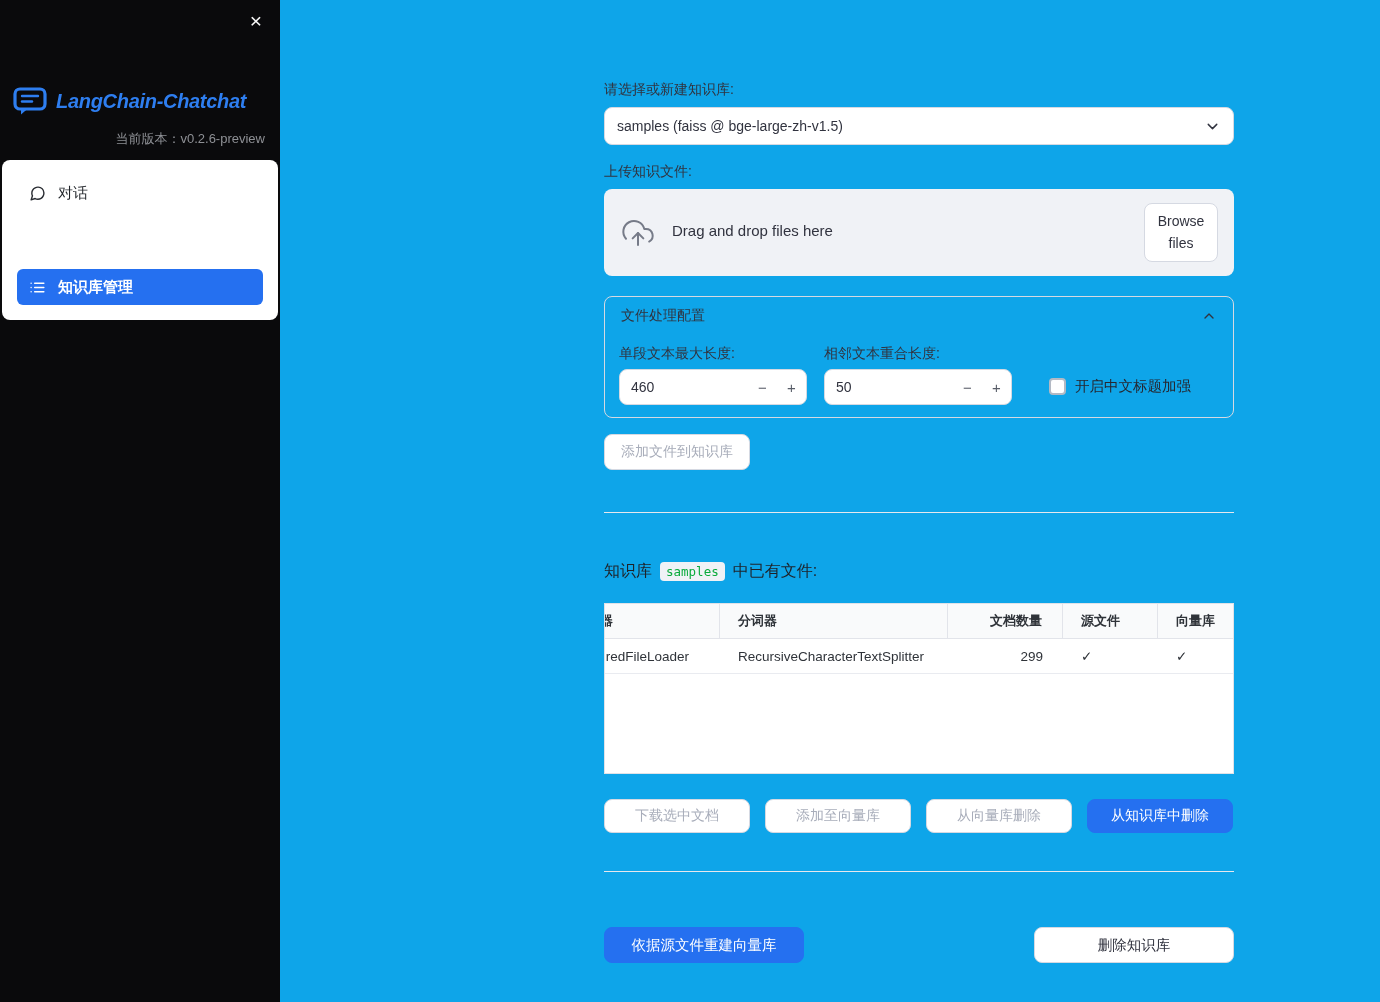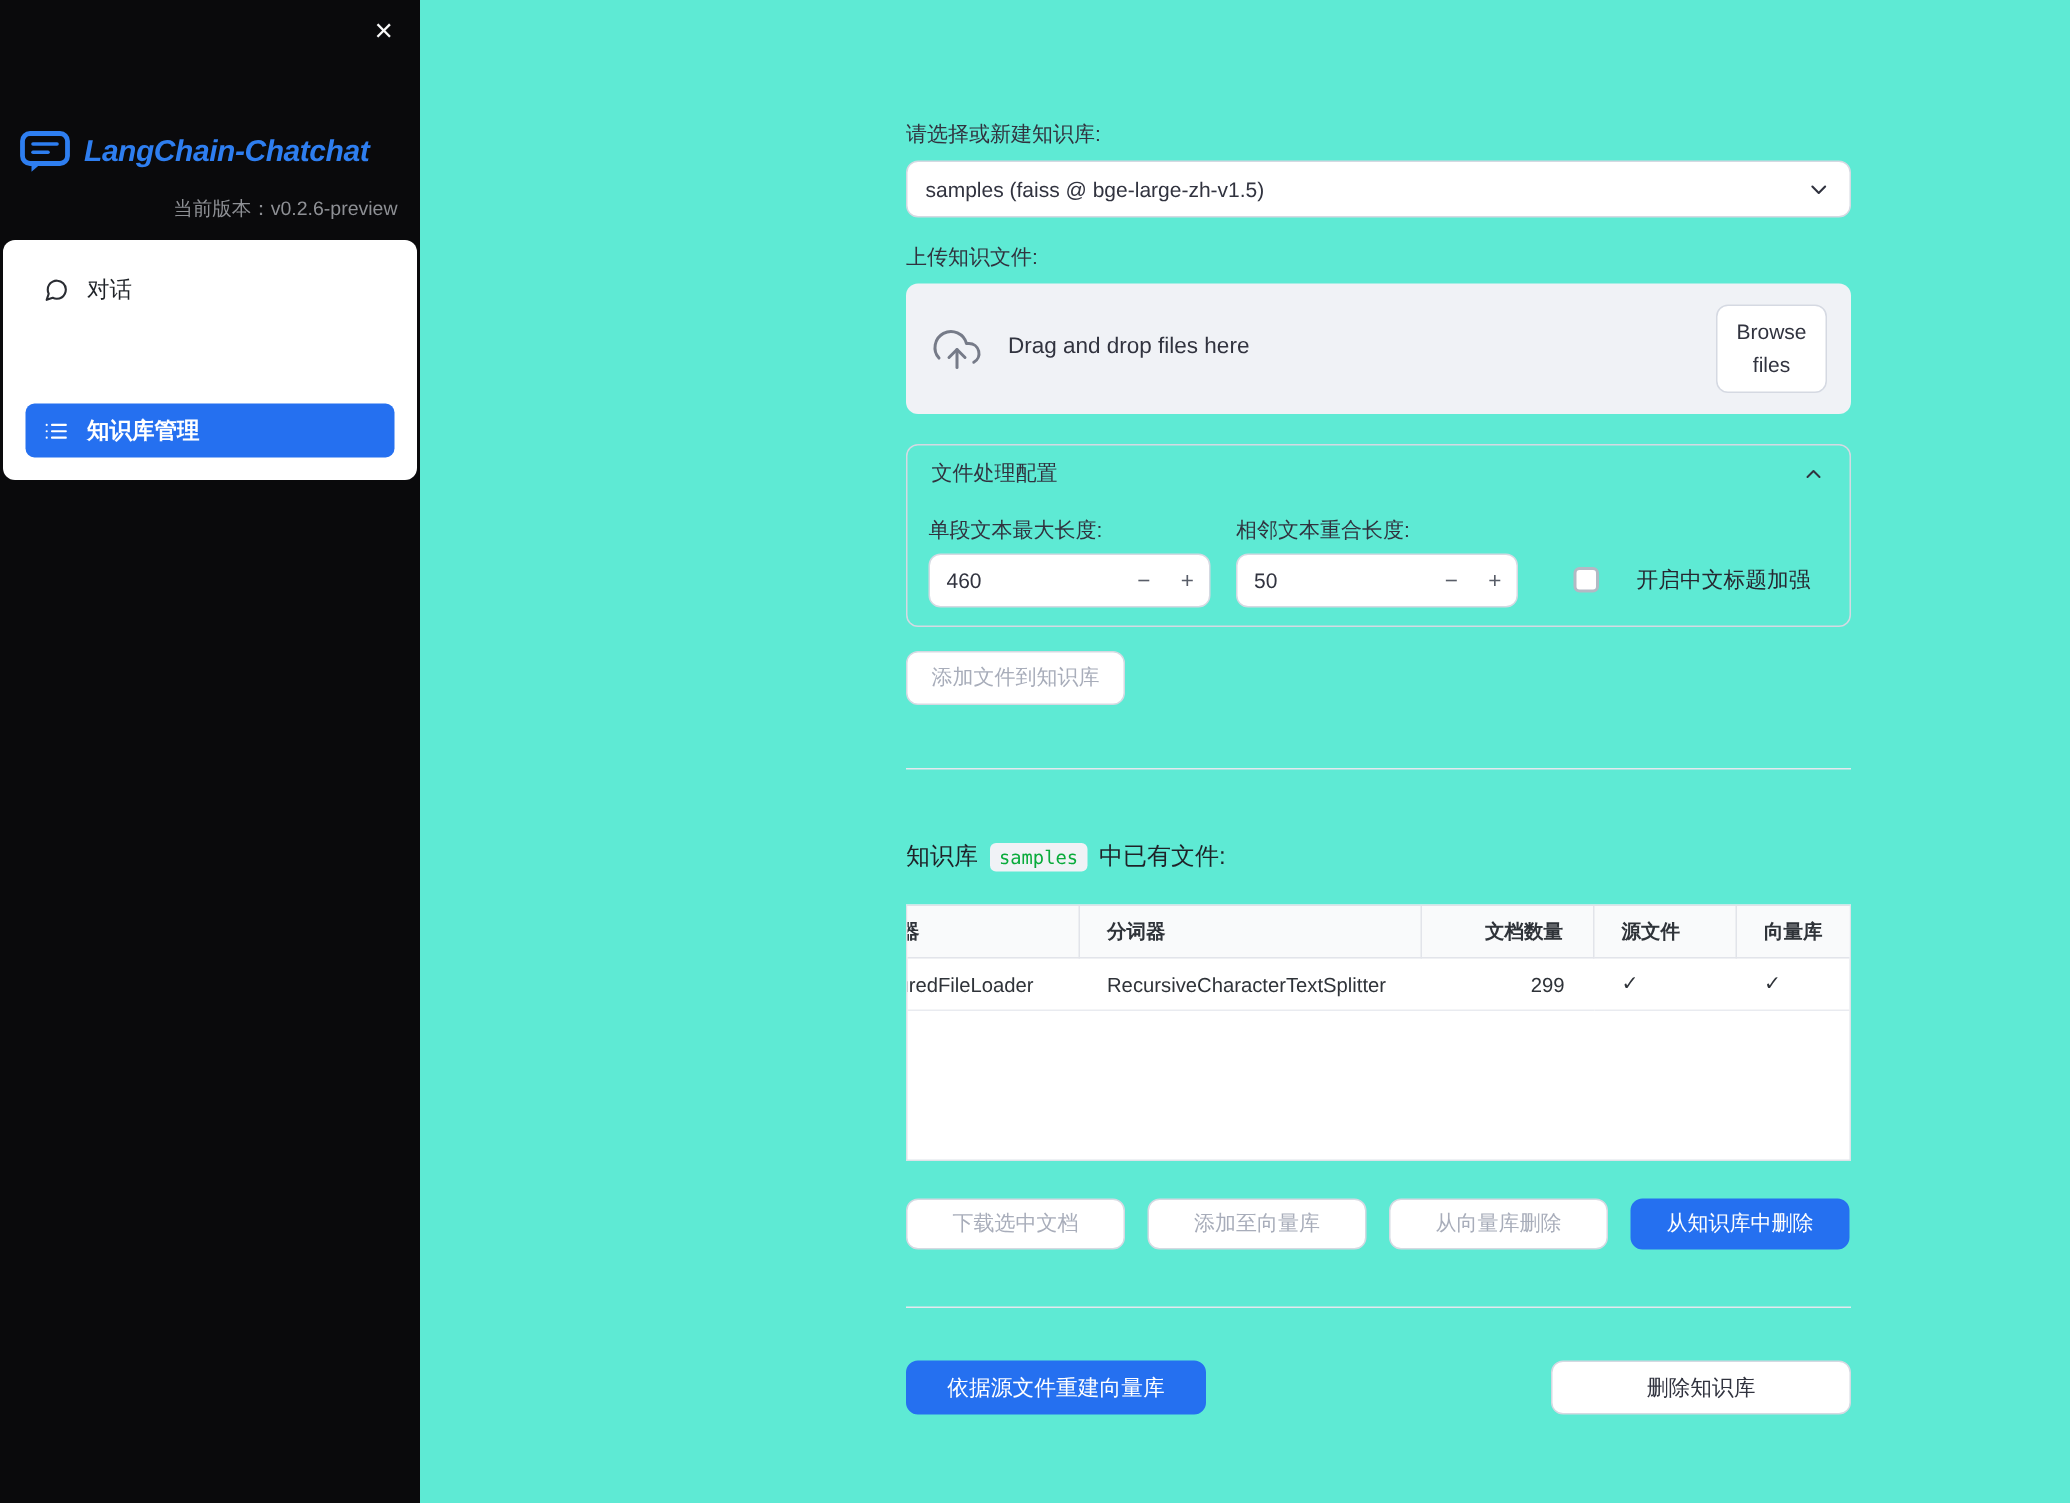--- a/index.html
+++ b/index.html
@@ -42,21 +42,21 @@
     height: 36px; display: flex; align-items: center; gap: 12px;
     padding: 0 12px; border-radius: 6px; color: #1f2328;
     font-size: 15px; cursor: pointer;
   }
   .nav-item.active { background: #2570f0; color: #fff; font-weight: bold; margin-top: 48px; }
   .nav-icon { display: flex; align-items: center; }
 
   
   .main {
     position: absolute; left: 280px; top: 0;
-    width: 1100px; height: 1002px; background: #5eead4; overflow: hidden;
+    width: 1100px; height: 1002px; background: #0ea5e9; overflow: hidden;
   }
   .content { width: 630px; margin-left: 324px; padding-top: 81px; }
 
   .field-label { font-size: 14px; color: #31333f; margin-bottom: 8px; }
 
   .selectbox {
     height: 38px; border: 1px solid #d5d9e2; border-radius: 8px;
     background: #fff; display: flex; align-items: center;
     justify-content: space-between; padding: 0 12px;
     font-size: 14px; color: #31333f; cursor: pointer;
@@ -94,21 +94,21 @@
   .num-input {
     height: 36px; border: 1px solid #d5d9e2; border-radius: 8px;
     background: #fff; display: flex; align-items: center; overflow: hidden;
   }
   .num-value { flex: 1; padding-left: 11px; font-size: 14px; color: #31333f; }
   .step {
     width: 29px; height: 100%; border: none; background: transparent;
     font-size: 15px; color: #585d68; cursor: pointer;
     font-family: "Liberation Sans", sans-serif;
   }
-  .check-field { display: flex; align-items: center; gap: 25px; margin: 16px 0 9px 20px; cursor: pointer; }
+  .check-field { display: flex; align-items: center; gap: 9px; margin: 16px 0 9px 20px; cursor: pointer; }
   .checkbox { width: 17px; height: 17px; border: 2px solid #b3b9c4; border-radius: 4px; background: #fff; flex: none; }
   .check-label { font-size: 14.5px; color: #262730; white-space: nowrap; }
 
   .add-files { margin-top: 16px; height: 36px; padding: 0 16px; }
 
   .divider { border: none; border-top: 1px solid #e6e8ee; margin: 42px 0 0 0; }
   .divider.d2 { margin-top: 38px; }
 
   .existing-line { margin-top: 48px; font-size: 16px; color: #1f2228; display: flex; align-items: center; gap: 8px; }
   .kb-code {
@@ -142,21 +142,21 @@
   .c1 { width: 190px; }
   .c2 { width: 228px; }
   .c3 { width: 115px; justify-content: flex-end; padding-left: 0 !important; padding-right: 20px; }
   .c4 { width: 95px; }
   .c5 { width: 76px; border-right: none !important; }
 
   .btn-row { margin-top: 25px; display: flex; gap: 15px; }
   .btn-row .btn { width: 146px; height: 34px; }
 
   .bottom-row { margin-top: 35px; display: flex; justify-content: space-between; }
-  .bottom-row .btn { width: 200px; height: 36px; font-size: 14.5px; }
+  .bottom-row .btn { width: 200px; height: 36px; font-size: 14.5px; margin-top: 20px; }
 </style>
 </head>
 <body>
 
 <div class="sidebar">
   <div class="close-btn">×</div>
 
   <div class="logo">
     <span class="nav-icon">
       <svg width="34" height="30" viewBox="0 0 34 30">

